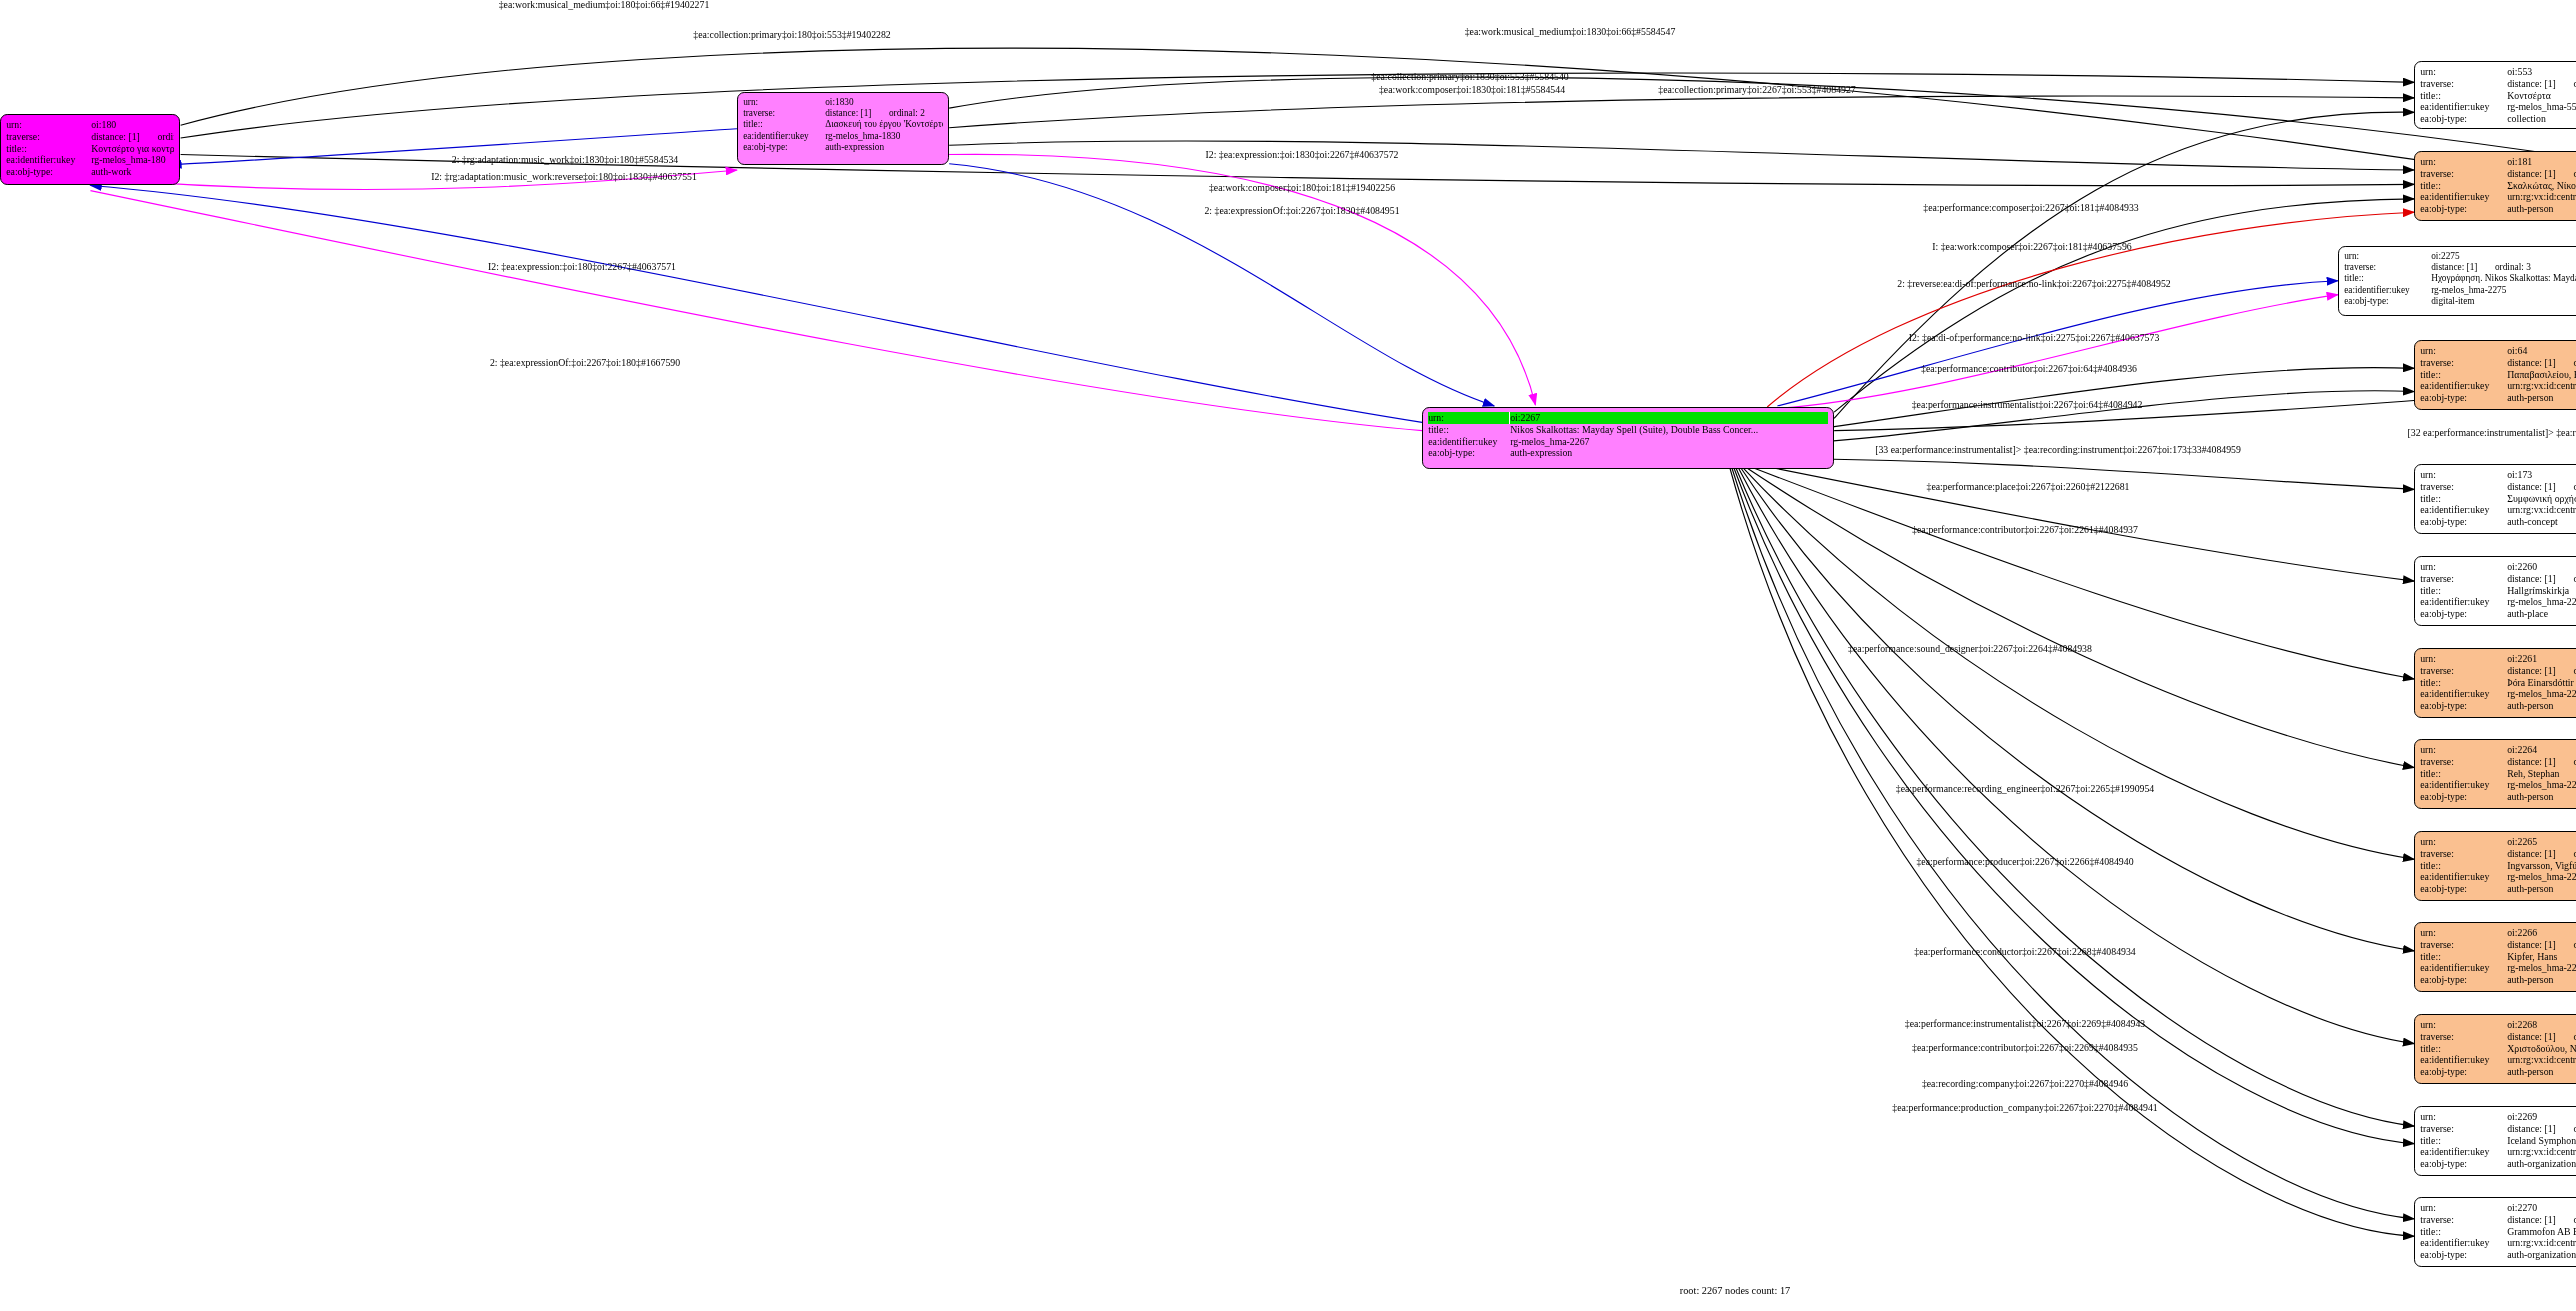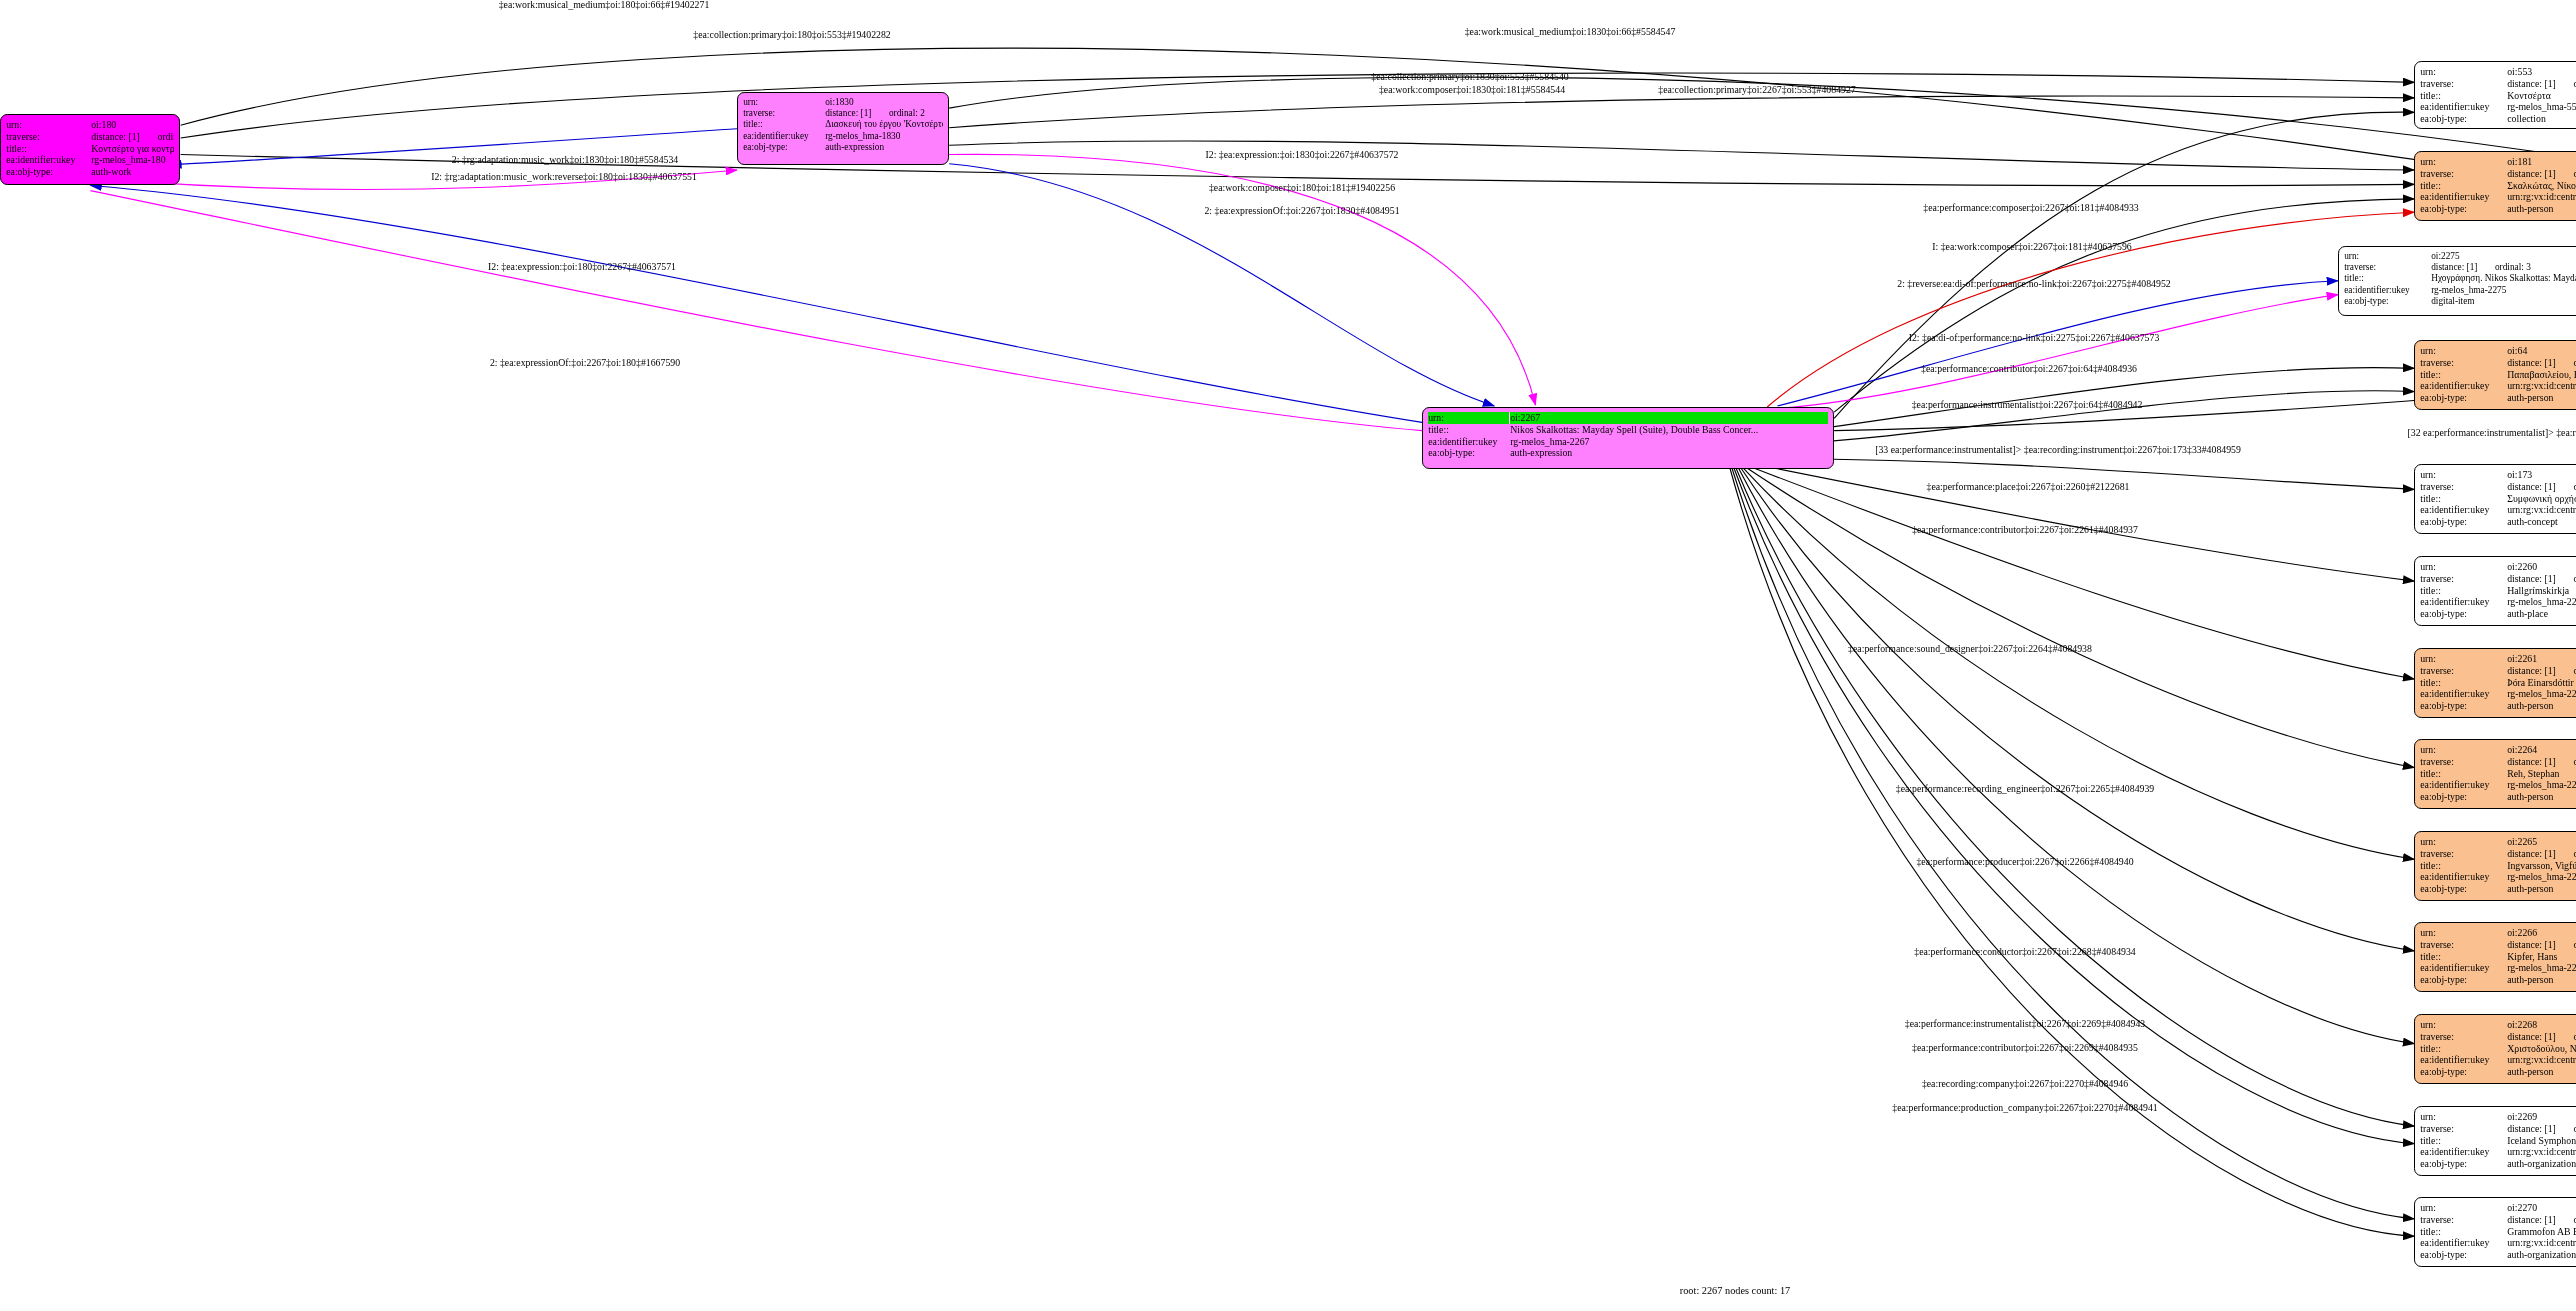--- a/index.html
+++ b/index.html
@@ -475,21 +475,21 @@
       <div class="edgelabel" style="left: 2032px; top: 246px;">I: ‡ea:work:composer‡oi:2267‡oi:181‡#40637596</div>
       <div class="edgelabel" style="left: 2034px; top: 283px;">2: ‡reverse:ea:di-of:performance:no-link‡oi:2267‡oi:2275‡#4084952</div>
       <div class="edgelabel" style="left: 2034px; top: 337px;">I2: ‡ea:di-of:performance:no-link‡oi:2275‡oi:2267‡#40637573</div>
       <div class="edgelabel" style="left: 2029px; top: 368px;">‡ea:performance:contributor‡oi:2267‡oi:64‡#4084936</div>
       <div class="edgelabel" style="left: 2027px; top: 404px;">‡ea:performance:instrumentalist‡oi:2267‡oi:64‡#4084942</div>
       <div class="edgelabel" style="left: 2588px; top: 432px;">[32 ea:performance:instrumentalist]&gt; ‡ea:recording:instrument‡oi:2267‡oi:66‡32#4084958</div>
       <div class="edgelabel" style="left: 2058px; top: 449px;">[33 ea:performance:instrumentalist]&gt; ‡ea:recording:instrument‡oi:2267‡oi:173‡33#4084959</div>
       <div class="edgelabel" style="left: 2028px; top: 486px;">‡ea:performance:place‡oi:2267‡oi:2260‡#2122681</div>
       <div class="edgelabel" style="left: 2025px; top: 529px;">‡ea:performance:contributor‡oi:2267‡oi:2261‡#4084937</div>
       <div class="edgelabel" style="left: 1964px; top: 648px; margin-left: 6px;">‡ea:performance:sound_designer‡oi:2267‡oi:2264‡#4084938</div>
-      <div class="edgelabel" style="left: 2025px; top: 788px;">‡ea:performance:recording_engineer‡oi:2267‡oi:2265‡#4084939</div>
+      <div class="edgelabel" style="left: 2025px; top: 788px;">‡ea:performance:recording_engineer‡oi:2267‡oi:2265‡#1990954</div>
       <div class="edgelabel" style="left: 2025px; top: 861px;">‡ea:performance:producer‡oi:2267‡oi:2266‡#4084940</div>
       <div class="edgelabel" style="left: 2025px; top: 951px;">‡ea:performance:conductor‡oi:2267‡oi:2268‡#4084934</div>
       <div class="edgelabel" style="left: 2025px; top: 1023px;">‡ea:performance:instrumentalist‡oi:2267‡oi:2269‡#4084943</div>
       <div class="edgelabel" style="left: 2025px; top: 1047px;">‡ea:performance:contributor‡oi:2267‡oi:2269‡#4084935</div>
       <div class="edgelabel" style="left: 2025px; top: 1083px;">‡ea:recording:company‡oi:2267‡oi:2270‡#4084946</div>
       <div class="edgelabel" style="left: 2025px; top: 1107px;">‡ea:performance:production_company‡oi:2267‡oi:2270‡#4084941</div>
     </div>
 
   <div class="footer" style="left:1735px;top:1285px;">root: 2267 nodes count: 17</div>
 </div>

